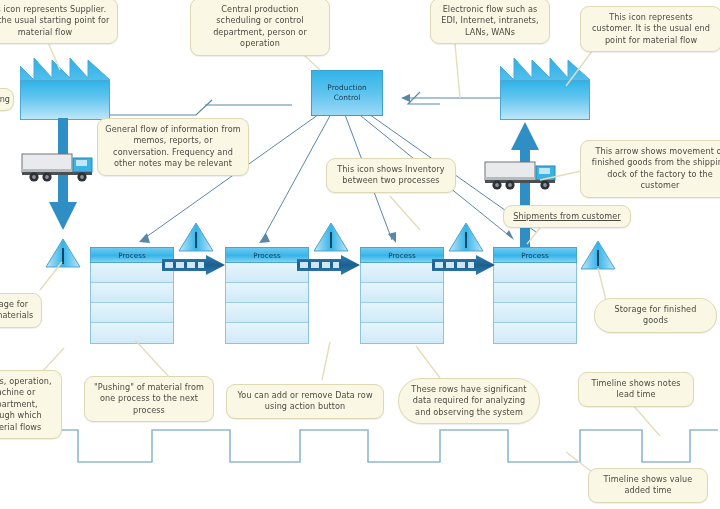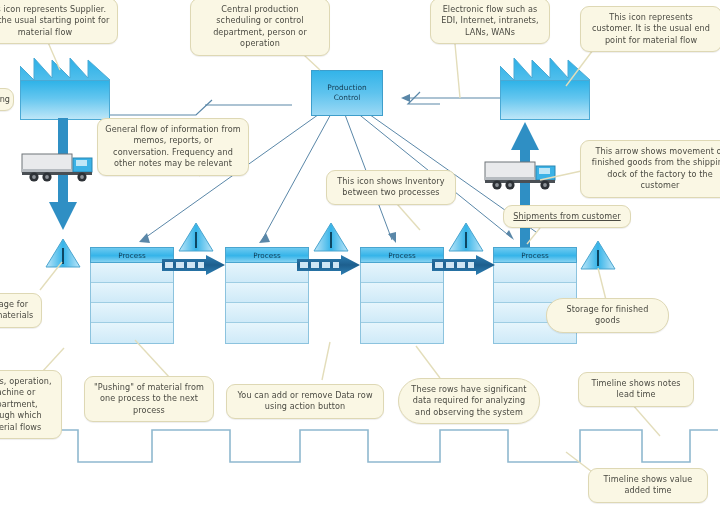--- a/index.html
+++ b/index.html
@@ -266,29 +266,29 @@
   <div class="callout" style="left:190px;top:-2px;width:140px;">Central production scheduling or control department, person or operation</div>
 
   <div class="callout" style="left:430px;top:-2px;width:120px;">Electronic flow such as EDI, Internet, intranets, LANs, WANs</div>
 
   <div class="callout" style="left:580px;top:6px;width:142px;">This icon represents customer.  It is the usual end point for material flow</div>
 
   <div class="callout" style="left:-34px;top:88px;width:48px;">Shipping</div>
 
   <div class="callout" style="left:97px;top:118px;width:152px;">General flow of information from memos, reports, or conversation. Frequency and other notes may be relevant</div>
 
-  <div class="callout" style="left:326px;top:158px;width:130px;margin-top:12px;">This icon shows Inventory between two processes</div>
+  <div class="callout" style="left:326px;top:158px;width:130px;">This icon shows Inventory between two processes</div>
 
   <div class="callout" style="left:580px;top:140px;width:160px;">This arrow shows movement of finished goods from the shipping dock of the factory to the customer</div>
 
   <div class="callout" style="left:503px;top:205px;width:128px;text-decoration:underline;">Shipments from customer</div>
 
   <div class="callout" style="left:-32px;top:293px;width:74px;">Storage for raw materials</div>
 
-  <div class="callout" style="left:546px;top:298px;width:123px;border-radius:17px;">Storage for finished goods</div>
+  <div class="callout" style="left:594px;top:298px;width:123px;border-radius:17px;">Storage for finished goods</div>
 
   <div class="callout" style="left:-38px;top:370px;width:100px;">Process, operation, machine or department, through which material flows</div>
 
   <div class="callout" style="left:84px;top:376px;width:130px;">"Pushing" of material from one process to the next process</div>
 
   <div class="callout" style="left:226px;top:384px;width:158px;">You can add or remove Data row using action button</div>
 
   <div class="callout" style="left:398px;top:378px;width:142px;border-radius:23px;">These rows have significant data required for analyzing and observing the system</div>
 
   <div class="callout" style="left:578px;top:372px;width:116px;">Timeline shows notes lead time</div>

